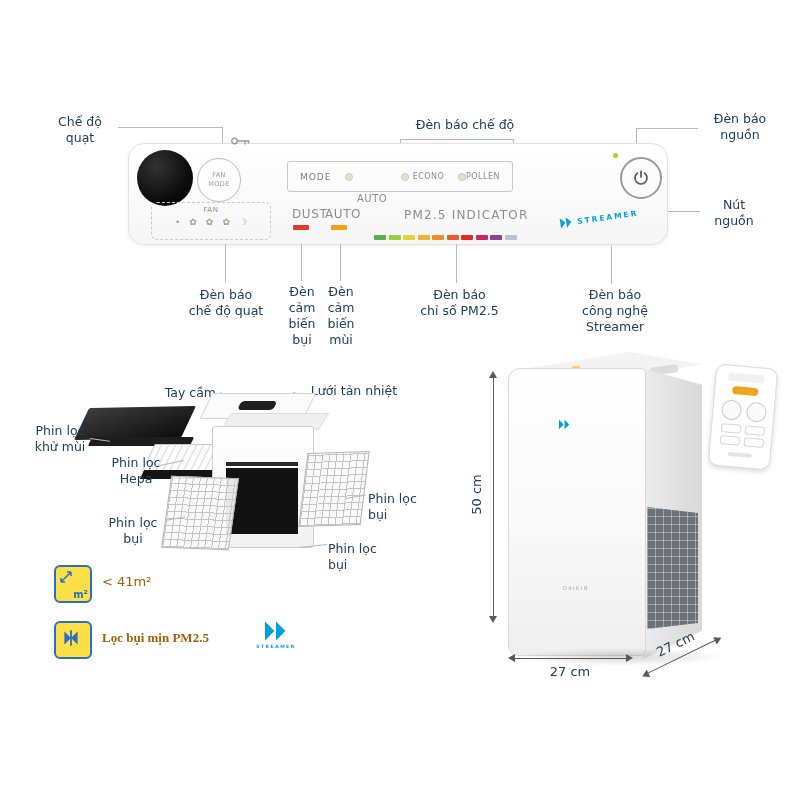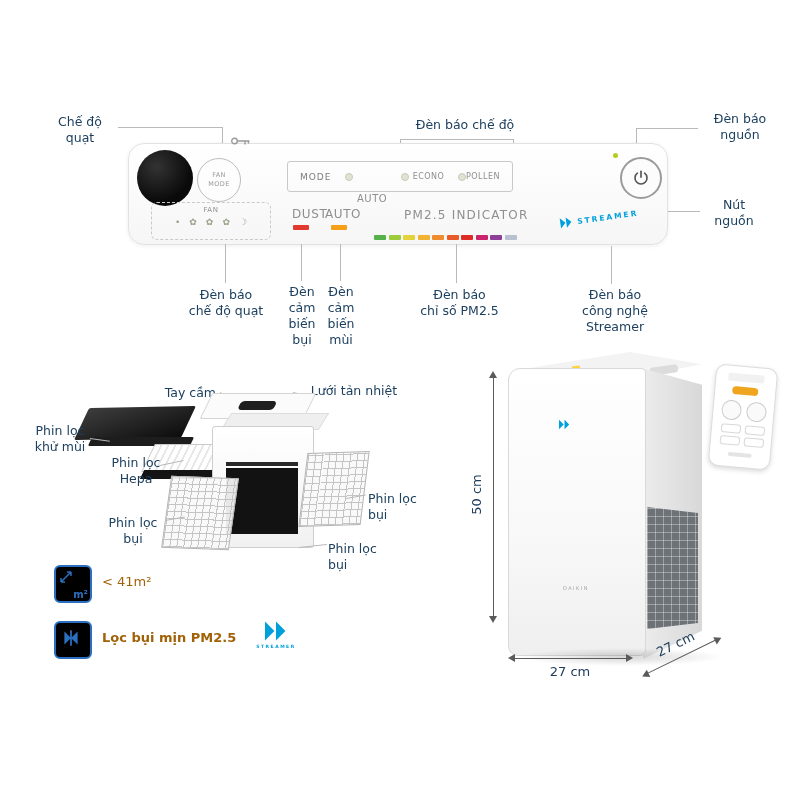--- a/index.html
+++ b/index.html
@@ -22,21 +22,21 @@
   .dline{position:absolute;background:#5a5a5a;}
   .arr{position:absolute;width:0;height:0;}
   .arr-up{border-left:4px solid transparent;border-right:4px solid transparent;border-bottom:7px solid #5a5a5a;}
   .arr-down{border-left:4px solid transparent;border-right:4px solid transparent;border-top:7px solid #5a5a5a;}
   .arr-left{border-top:4px solid transparent;border-bottom:4px solid transparent;border-right:7px solid #5a5a5a;}
   .arr-right{border-top:4px solid transparent;border-bottom:4px solid transparent;border-left:7px solid #5a5a5a;}
   .mesh{position:absolute;background-image:
         repeating-linear-gradient(0deg,#c4c4c4 0,#c4c4c4 1px,transparent 1px,transparent 7px),
         repeating-linear-gradient(90deg,#c4c4c4 0,#c4c4c4 1px,transparent 1px,transparent 7px);
         background-color:rgba(249,249,249,.93);border:1px solid #b4b4b4;}
-  .feat-icon{position:absolute;width:34px;height:34px;border:2px solid #2a6fc0;border-radius:6px;background:#000000;}
+  .feat-icon{position:absolute;width:34px;height:34px;border:2px solid #2a6fc0;border-radius:6px;background:#fde047;}
   .feat-txt{position:absolute;font-size:13px;color:#a16207;font-weight:700;white-space:nowrap;}
 </style>
 </head>
 <body>
 
 <div class="canvas">
 
   <div class="lbl" style="left:44px;top:114px;width:72px;">Chế độ
 quạt</div>
   <div class="line hline" style="left:118px;top:127px;width:104px;"></div>
@@ -204,21 +204,21 @@
   </div>
   <div class="feat-txt" style="left:102px;top:574px;font-weight:500;">&lt; 41m²</div>
 
   <div class="feat-icon" style="left:54px;top:621px;">
     <svg width="22" height="22" viewBox="0 0 20 20" style="position:absolute;left:4px;top:4px;">
       <path d="M4 4v12l6-6z" fill="#2a6fc0"></path>
         <path d="M16 4v12l-6-6z" fill="#2a6fc0"></path>
       <path d="M10 3v14" stroke="#2a6fc0" stroke-width="1.6"></path>
     </svg>
   </div>
-  <div class="feat-txt" style="left:102px;top:630px;">Lọc bụi mịn PM2.5</div>
+  <div class="feat-txt" style="left:102px;top:630px;font-family:Liberation Serif, serif;">Lọc bụi mịn PM2.5</div>
 
   <div class="abs" style="left:252px;top:620px;width:48px;height:38px;text-align:center;">
     <svg width="30" height="22" viewBox="0 0 16 14">
       <path d="M1 1l6 6-6 6z" fill="#00a0dc"></path>
         <path d="M8 1l6 6-6 6z" fill="#00a0dc"></path>
     </svg>
     <div style="font-size:4.5px;font-weight:bold;color:#00a0dc;letter-spacing:1.5px;margin-top:-2px;">STREAMER</div>
   </div>
 
   <span class="arr arr-up" style="left:489px;top:371px;"></span>

